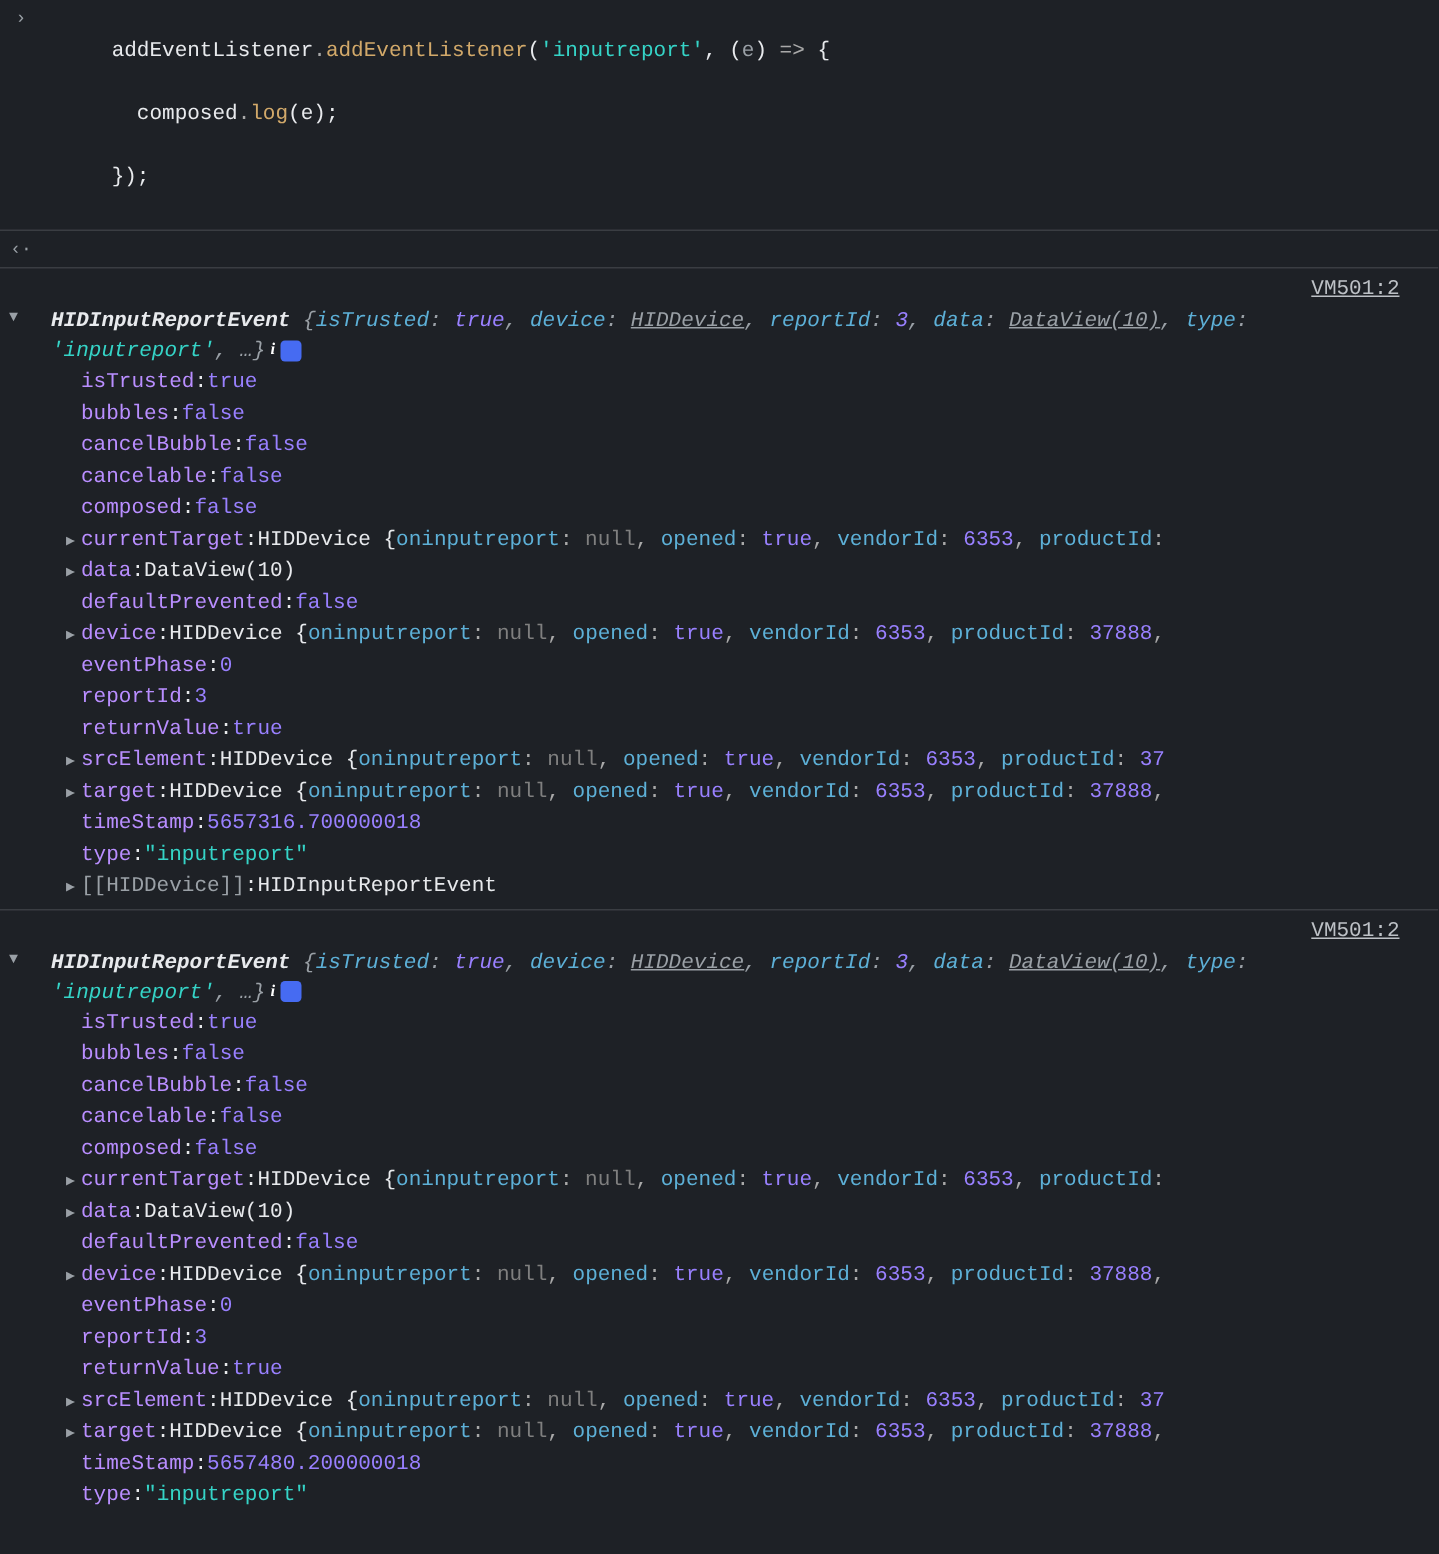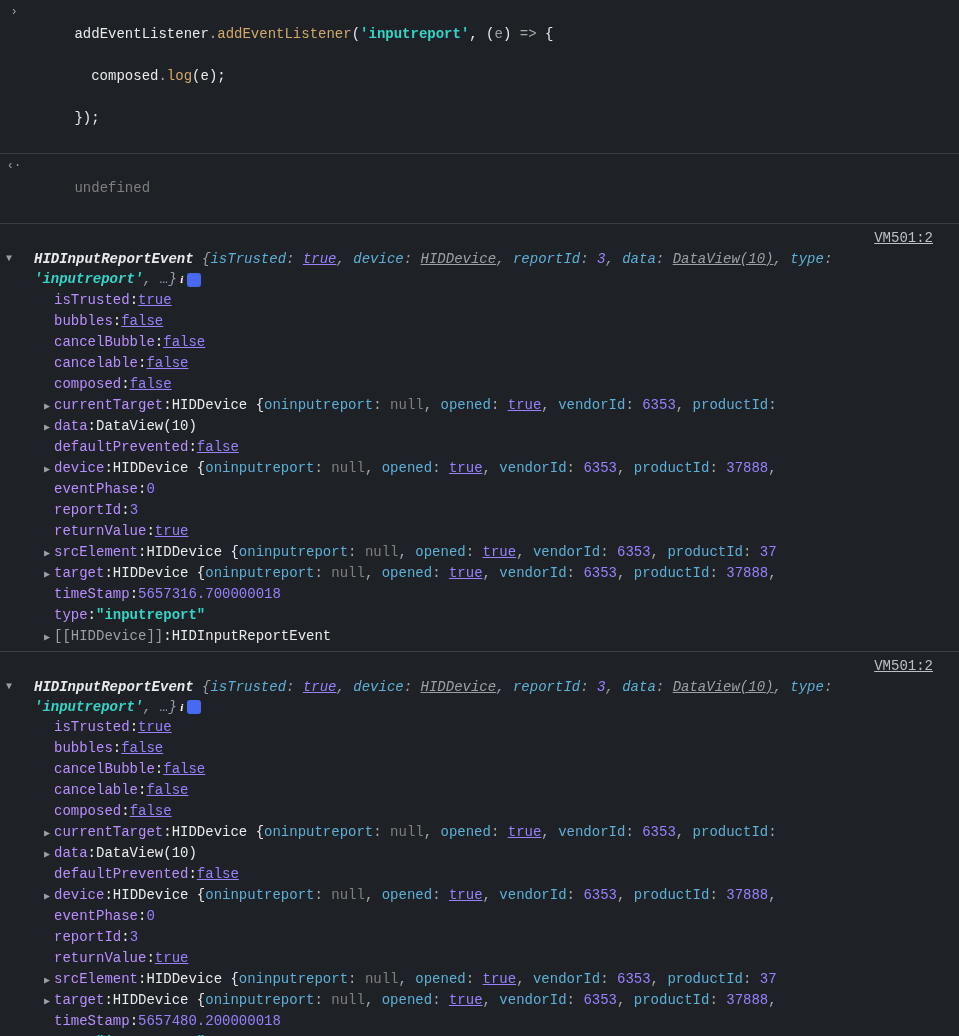--- a/index.html
+++ b/index.html
@@ -46,23 +46,23 @@
     user-select: none;
   }
   .gutter.chevron { font-size: 12px; }
   .content { flex: 1 1 auto; min-width: 0; white-space: pre; }
 
   .punc  { color: var(--fg-punc); }
   .white { color: var(--c-white); }
   .obj   { color: var(--c-obj); }
   .propi { color: var(--c-prop); }
   .num   { color: var(--c-num); }
-  .bool  { color: var(--c-bool); text-decoration: underline; }
+  .bool  { color: var(--c-bool); }
   .nul   { color: var(--c-null); }
-  .str   { color: var(--c-str); font-weight: bold; }
+  .str   { color: var(--c-str); }
   .fn    { color: var(--c-func); }
   .muted { color: var(--fg-muted); }
   .type  { color: var(--c-type); }
   .typemuted { color: var(--fg-muted); font-style: italic; text-decoration: underline; }
   .proto { color: var(--fg-muted); }
 
   .vmlink {
     color: var(--c-link);
     text-decoration: underline;
     float: right;
@@ -137,23 +137,20 @@
     <div class="gutter chevron">›</div>
     <div class="content">
       <span id="codeline1"><span class="white">addEventListener</span><span class="punc">.</span><span class="fn">addEventListener</span><span class="white">(</span><span class="str">'inputreport'</span><span class="white">, (</span><span class="muted">e</span><span class="white">) </span><span class="punc">=&gt;</span><span class="white"> {</span></span><br>
       <span id="codeline2" style="padding-left:2ch;"><span class="white">composed</span><span class="punc">.</span><span class="fn">log</span><span class="white">(</span><span class="white">e</span><span class="white">);</span></span><br>
       <span id="codeline3"><span class="white">});</span></span>
     </div>
   </div>
 
   <div class="row">
     <div class="gutter chevron" style="color:#9aa0a6;">‹·</div>
-    <div class="content">
-      <span class="nul">undefined</span>
-    </div>
   </div>
 
   <div id="events">
       <div class="log-block">
         <div style="overflow:hidden;">
     <span class="vmlink">VM501:2</span>
   </div>
         <div class="header-line">
     <span class="hd-arrow">▼</span><span class="type">HIDInputReportEvent </span><span class="punc">{</span><span class="propi">isTrusted</span><span class="punc">: </span><span class="bool">true</span><span class="punc">, </span><span class="propi">device</span><span class="punc">: </span><span class="typemuted">HIDDevice</span><span class="punc">, </span><span class="propi">reportId</span><span class="punc">: </span><span class="num">3</span><span class="punc">, </span><span class="propi">data</span><span class="punc">: </span><span class="typemuted">DataView(10)</span><span class="punc">, </span><span class="propi">type</span><span class="punc">: </span><span class="str">'inputreport'</span><span class="punc">, </span><span class="muted">…</span><span class="punc">}</span> <span class="info-badge">i</span>
   </div>

